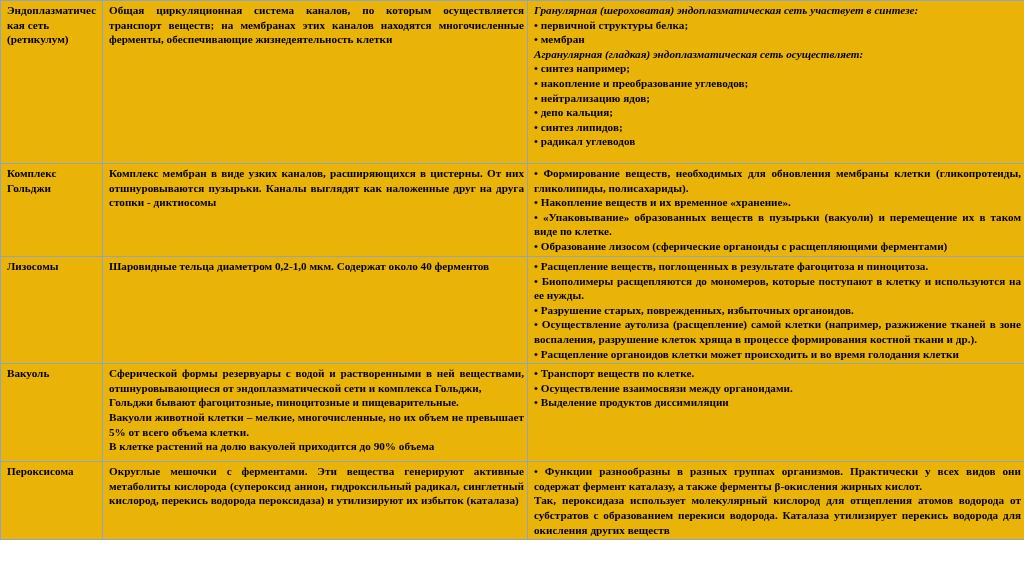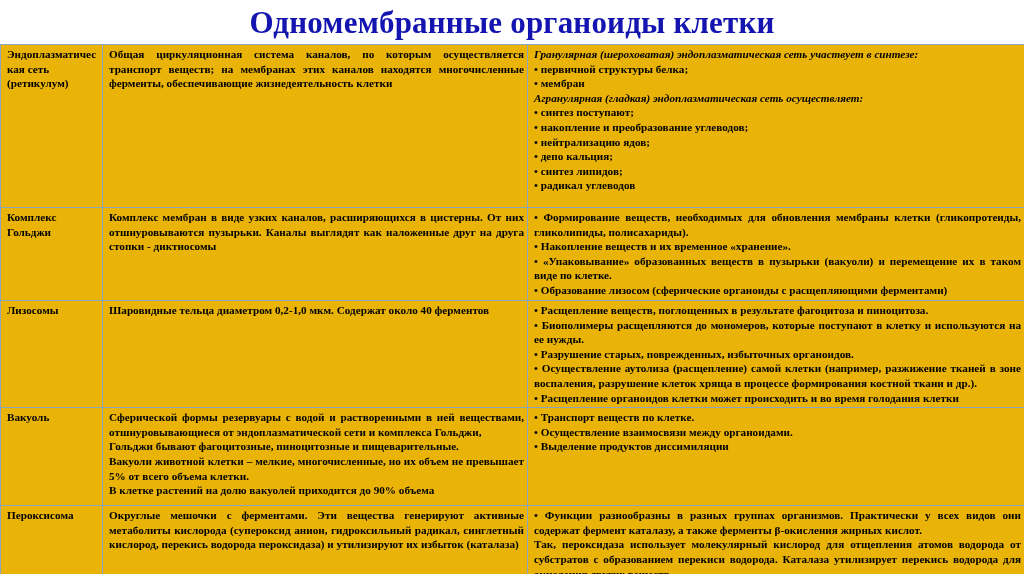--- a/index.html
+++ b/index.html
@@ -71,38 +71,37 @@
   tr.r-golgi td { height: 93px; }
   tr.r-lyso td { height: 107px; }
   tr.r-vac  td { height: 98px; }
   tr.r-perox td { height: 66px; }
 </style>
 </head>
 <body>
 
 <div id="slide">
 
-  <div class="title">Одномембранные органоиды клетки</div>
 
   <table class="organoids">
     <tbody>
 
       <tr class="r-er">
         <td class="col-name">
           <span>Эндоплазматическая сеть (ретикулум)</span>
         </td>
         <td class="col-struct justif">
           <span>Общая циркуляционная система каналов, по которым осуществляется транспорт веществ; на мембранах этих каналов находятся многочисленные ферменты, обеспечивающие жизнедеятельность клетки</span>
         </td>
         <td class="col-func">
           <span class="line ital">Гранулярная (шероховатая) эндоплазматическая сеть участвует в синтезе:</span>
           <span class="bullet">• первичной структуры белка;</span>
           <span class="bullet">• мембран</span>
           <span class="line ital">Агранулярная (гладкая) эндоплазматическая сеть осуществляет:</span>
-          <span class="bullet">• синтез поступают;</span>
+          <span class="bullet">• синтез например;</span>
           <span class="bullet">• накопление и преобразование углеводов;</span>
           <span class="bullet">• нейтрализацию ядов;</span>
           <span class="bullet">• депо кальция;</span>
           <span class="bullet">• синтез липидов;</span>
           <span class="bullet">• радикал углеводов</span>
         </td>
       </tr>
 
       <tr class="r-golgi">
         <td class="col-name">

